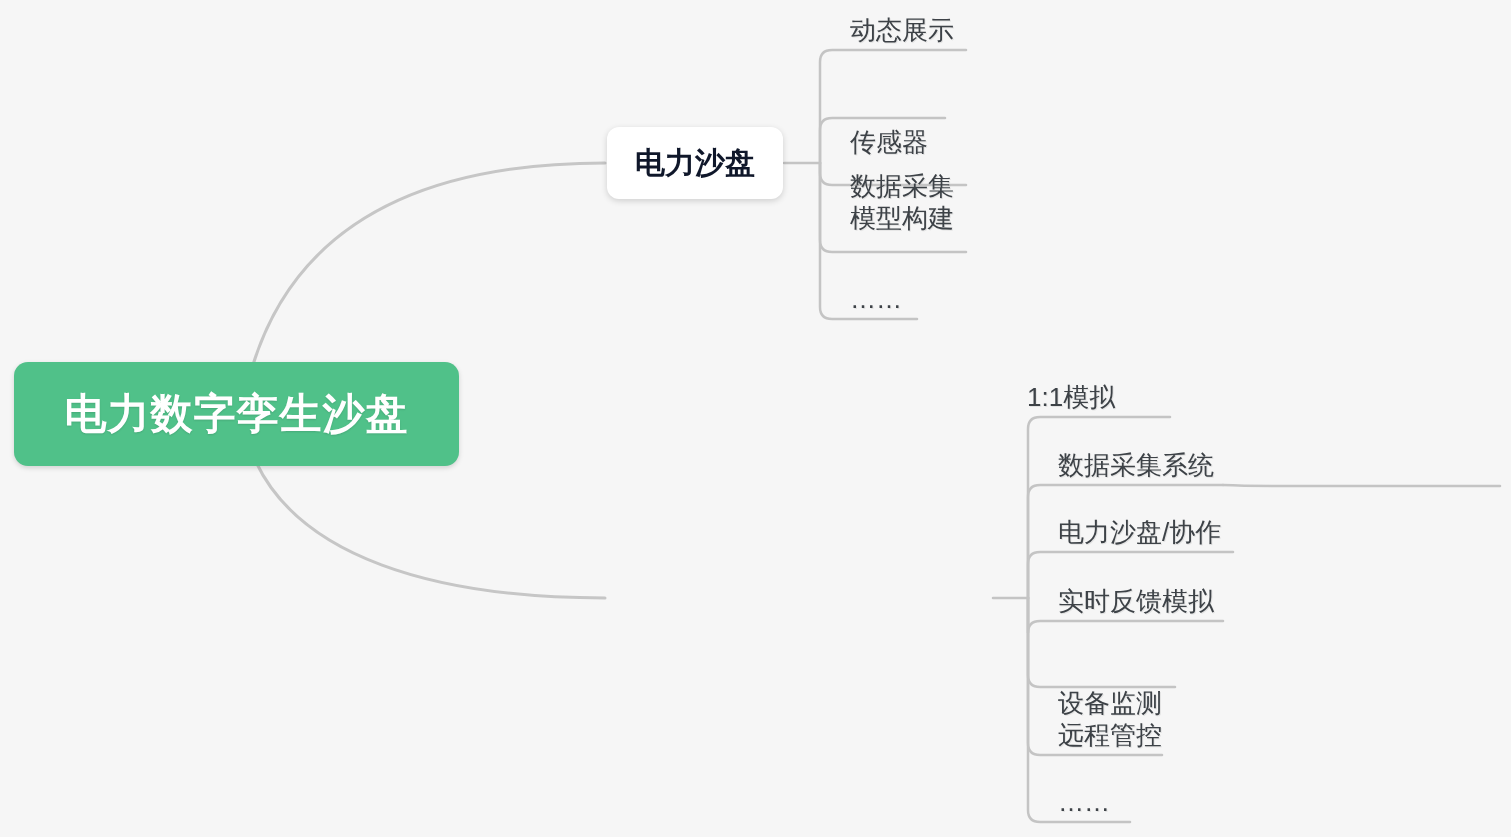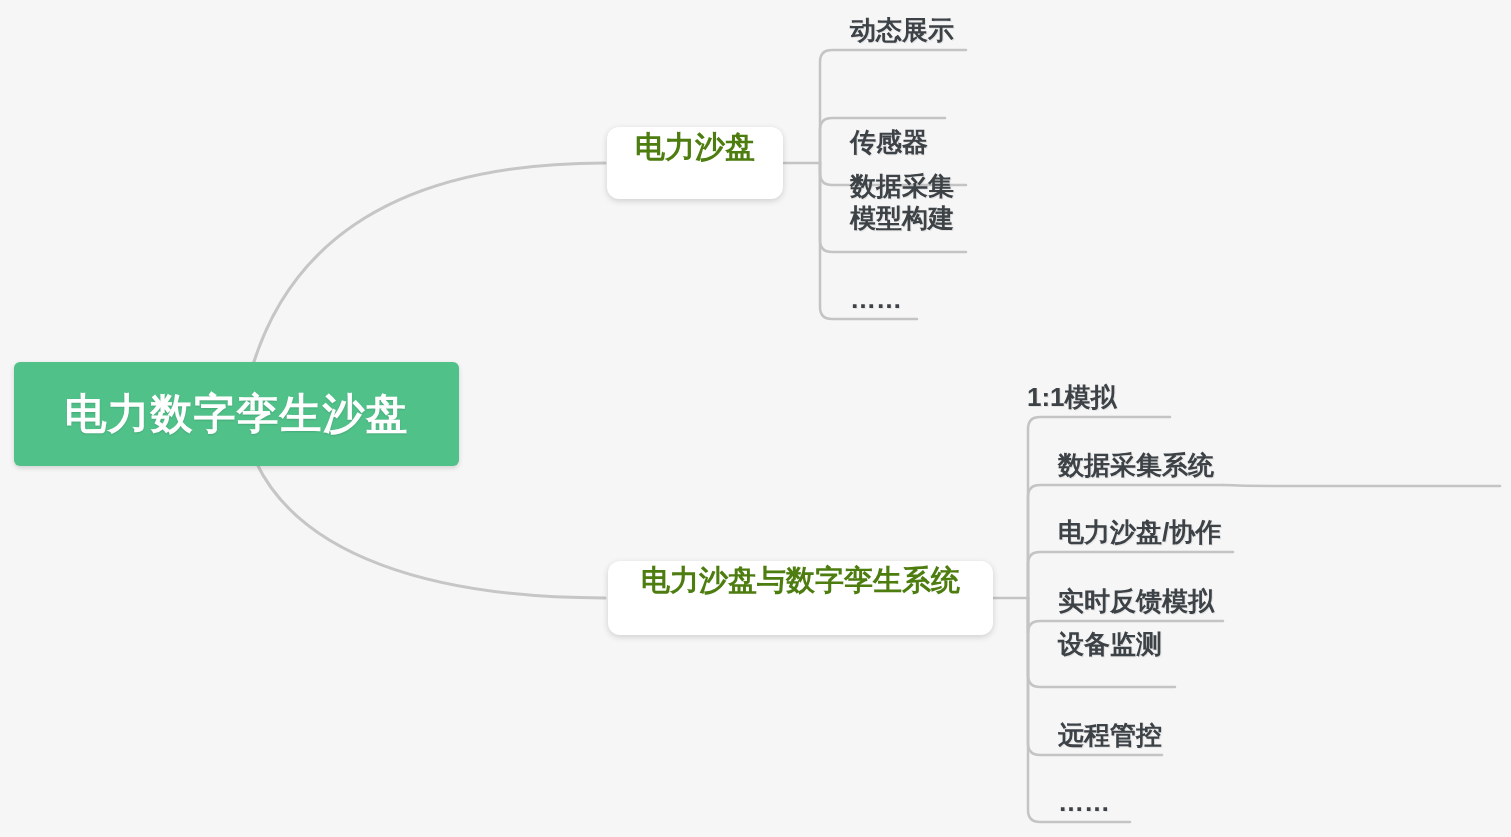--- a/index.html
+++ b/index.html
@@ -7,40 +7,40 @@
     width:1511px;height:837px;
     background:#f6f6f6;
     font-family:"Liberation Sans", sans-serif;
     overflow:hidden;position:relative;
   }
   .canvas{position:absolute;left:0;top:0;width:1511px;height:837px;}
   svg.connectors{position:absolute;left:0;top:0;pointer-events:none;}
 
   .root-node{
     position:absolute;left:14px;top:362px;width:445px;height:104px;
-    background:#50c189;border-radius:6px;
+    background:#50c189;border-radius:14px;
     display:flex;align-items:center;justify-content:center;
     box-shadow:0 2px 5px rgba(0,0,0,0.15);
   }
   .root-node .root-label{
     color:#ffffff;font-size:42px;font-weight:bold;letter-spacing:1px;
     text-shadow:0 1px 2px rgba(0,0,0,0.12);
   }
   .main-node{
     position:absolute;background:#ffffff;border-radius:12px;
-    display:flex;justify-content:center;
+    display:flex;align-items:center;justify-content:center;
     box-shadow:0 2px 6px rgba(0,0,0,0.16);
-    color:#4d7c0f;font-weight:bold;
+    color:#0f172a;font-weight:bold;
   }
   .main-node.n1{left:607px;top:127px;width:176px;height:72px;font-size:30px;}
   .main-node.n2{left:608px;top:561px;width:385px;height:74px;font-size:29px;}
 
   .leaf-label{
     position:absolute;
-    color:#3d4247;font-weight:bold;font-size:26px;line-height:28px;
+    color:#3d4247;font-weight:normal;font-size:26px;line-height:28px;
     white-space:nowrap;
     text-shadow:1px 1px 0 rgba(170,170,170,0.25);
   }
 </style>
 </head>
 <body>
 
 <div class="canvas">
 
   <svg class="connectors" width="1511" height="837" viewBox="0 0 1511 837">
@@ -72,31 +72,28 @@
   </svg>
 
   <div class="root-node">
     <span class="root-label">电力数字孪生沙盘</span>
   </div>
 
   <div class="main-node n1">
     <span>电力沙盘</span>
   </div>
 
-  <div class="main-node n2">
-    <span>电力沙盘与数字孪生系统</span>
-  </div>
 
   <div class="leaf-label" style="left:850px;top:16px;">动态展示</div>
   <div class="leaf-label" style="left:850px;top:84px;margin-top:44px;">传感器</div>
   <div class="leaf-label" style="left:850px;top:151px;margin-top:21px;">数据采集</div>
   <div class="leaf-label" style="left:850px;top:204px;">模型构建</div>
   <div class="leaf-label" style="left:850px;top:285px;">……</div>
 
   <div class="leaf-label" style="left:1027px;top:383px;text-align:center;">1:1模拟</div>
   <div class="leaf-label" style="left:1058px;top:451px;">数据采集系统</div>
   <div class="leaf-label" style="left:1058px;top:518px;">电力沙盘/协作</div>
   <div class="leaf-label" style="left:1058px;top:587px;">实时反馈模拟</div>
-  <div class="leaf-label" style="left:1058px;top:630px;">设备监测</div>
+  <div class="leaf-label" style="left:1058px;top:689px;">设备监测</div>
   <div class="leaf-label" style="left:1058px;top:721px;">远程管控</div>
   <div class="leaf-label" style="left:1058px;top:788px;">……</div>
 
 </div>
 
 </body></html>

